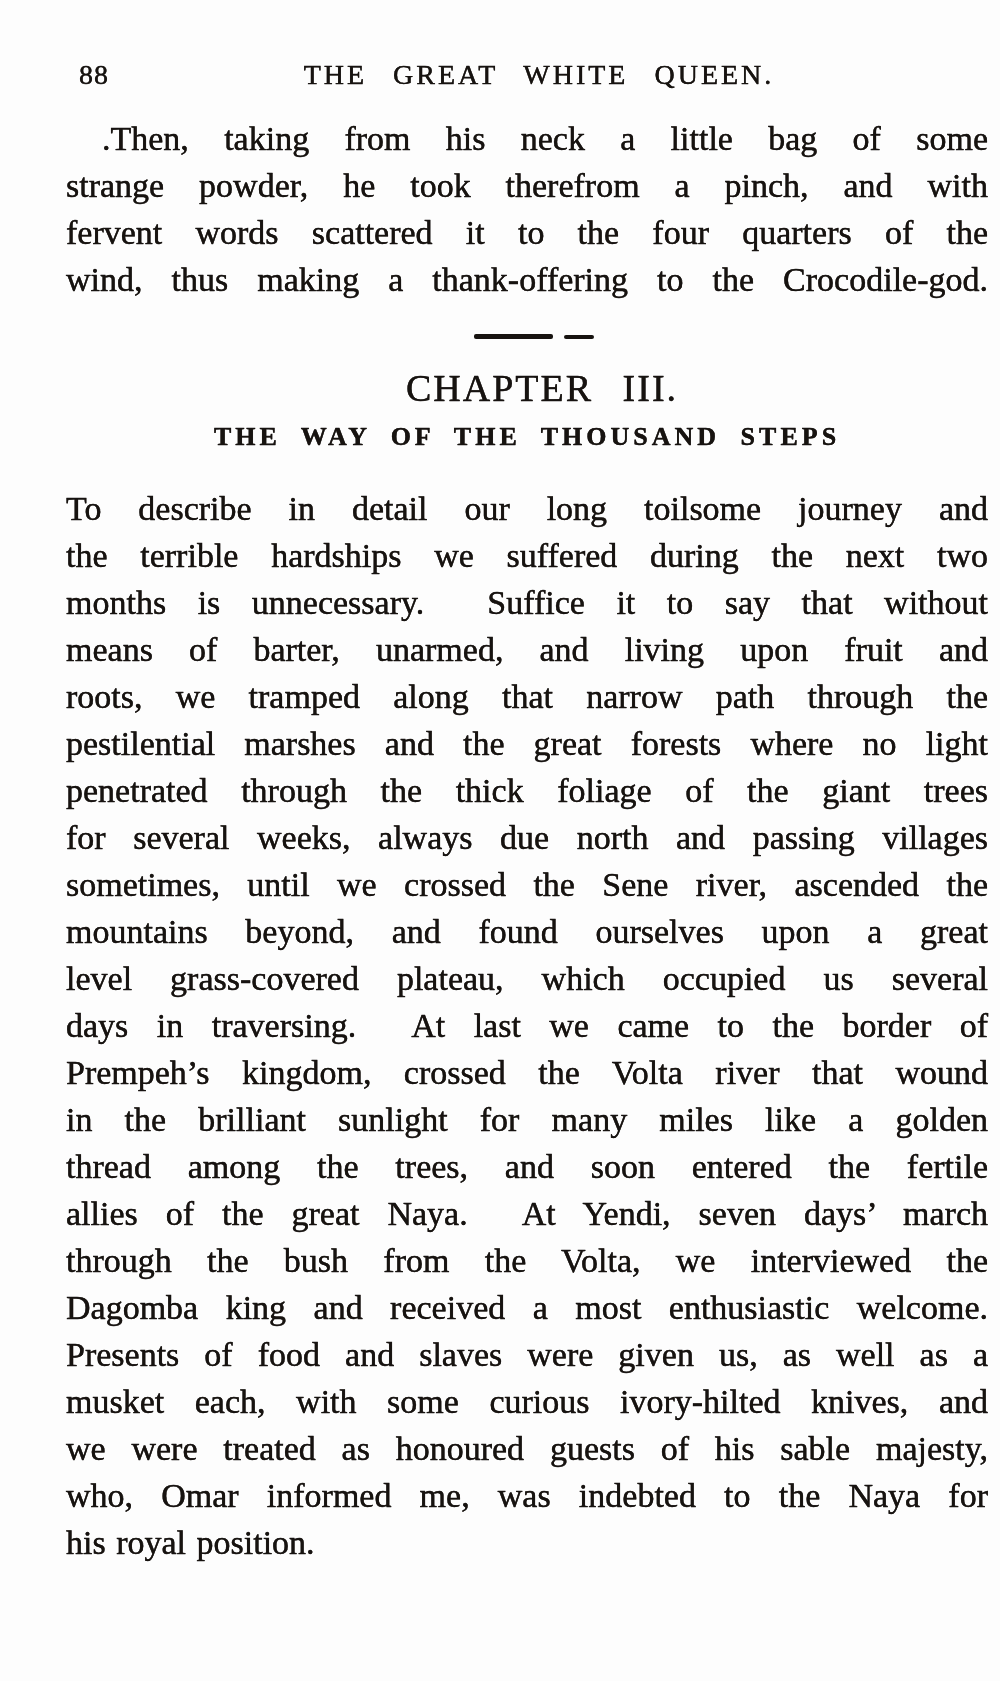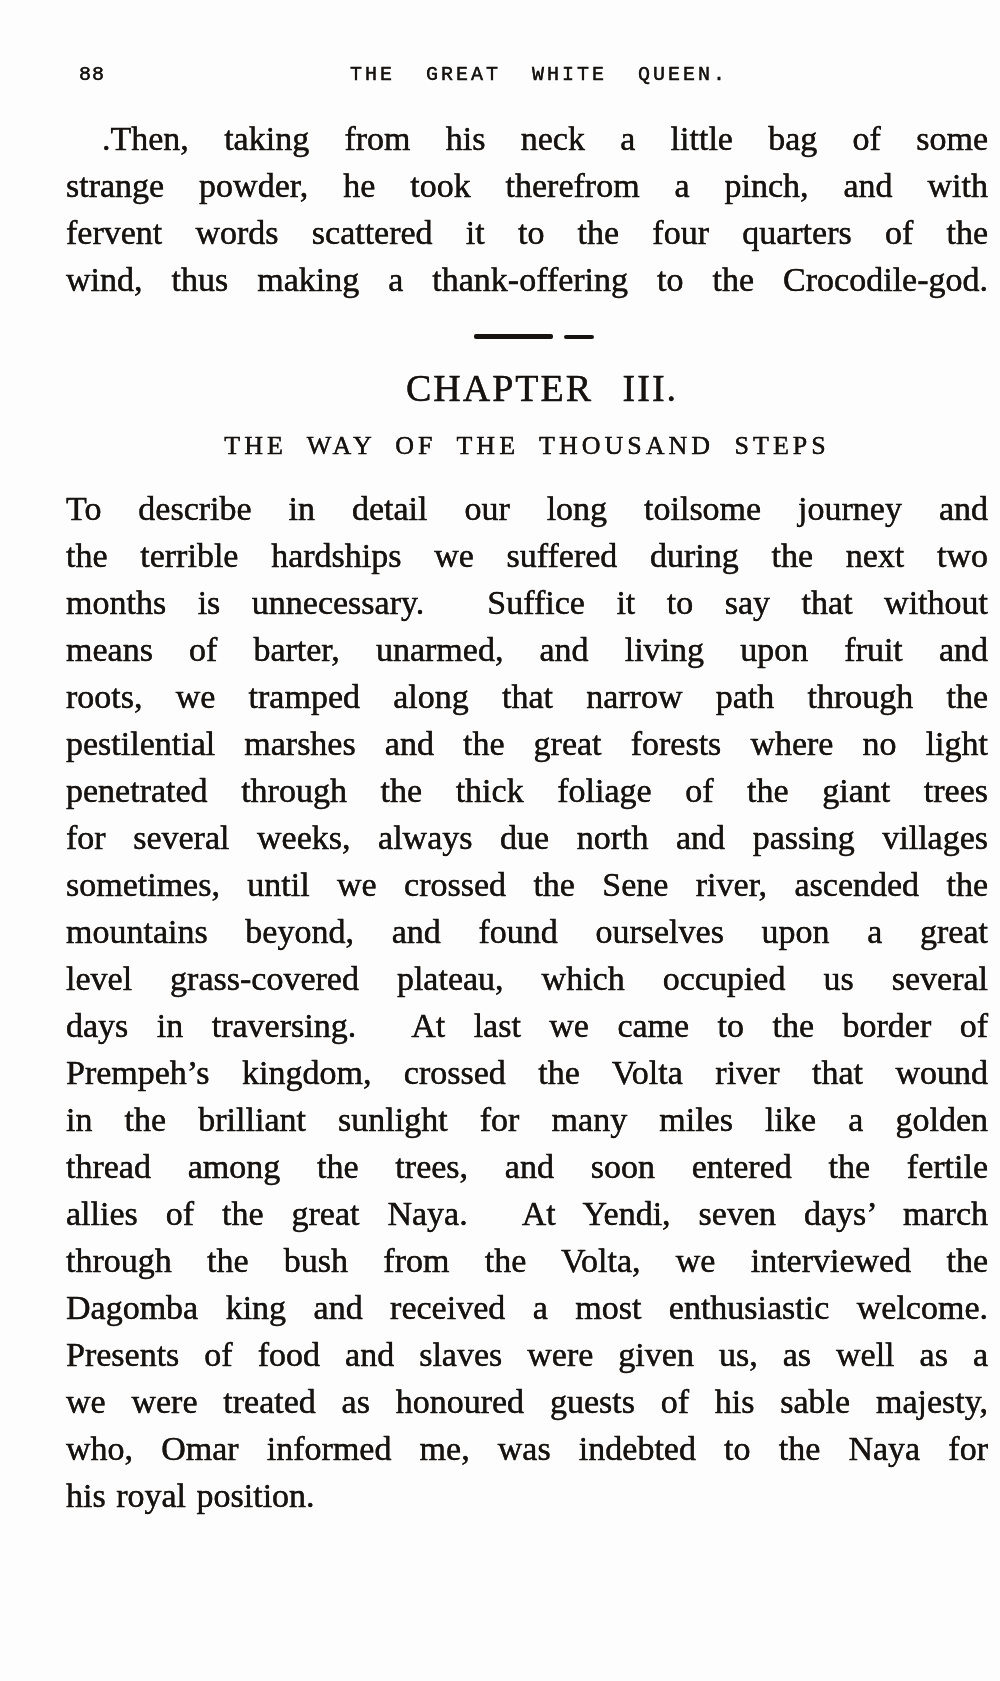--- a/index.html
+++ b/index.html
@@ -19,23 +19,22 @@
     text-shadow: 0 0 0.6px rgba(23, 19, 16, 0.85);
   }
 
   
   .running-head {
     position: absolute;
     top: 55px;
     left: 66px;
     width: 922px;
     height: 42px;
-    font-size: 20px;
+    font-size: 28px;
     line-height: 40px;
-    font-family: Liberation Mono, monospace;
   }
   .folio {
     position: absolute;
     left: 13px;
     top: 0;
     letter-spacing: 1px;
   }
   .running-title {
     text-align: center;
     padding-left: 24px;
@@ -94,27 +93,27 @@
     line-height: 44px;
     font-weight: normal;
     text-align: center;
     letter-spacing: 2px;
     word-spacing: 18px;
     padding-left: 14px;
     box-sizing: border-box;
   }
   .chapter-subtitle {
     position: absolute;
-    top: 431px;
+    top: 422px;
     left: 66px;
     width: 922px;
     margin: 0;
     font-size: 26px;
     line-height: 30px;
-    font-weight: normal;
+    font-weight: bold;
     text-align: center;
     letter-spacing: 4px;
     word-spacing: 10px;
     box-sizing: border-box;
   }
 </style>
 </head>
 <body>
 
 <div class="page">
@@ -152,19 +151,20 @@
       <div class="tline">mountains beyond, and found ourselves upon a great</div>
       <div class="tline">level grass-covered plateau, which occupied us several</div>
       <div class="tline">days in traversing.&nbsp; At last we came to the border of</div>
       <div class="tline">Prempeh’s kingdom, crossed the Volta river that wound</div>
       <div class="tline">in the brilliant sunlight for many miles like a golden</div>
       <div class="tline">thread among the trees, and soon entered the fertile</div>
       <div class="tline">allies of the great Naya.&nbsp; At Yendi, seven days’ march</div>
       <div class="tline">through the bush from the Volta, we interviewed the</div>
       <div class="tline">Dagomba king and received a most enthusiastic welcome.</div>
       <div class="tline">Presents of food and slaves were given us, as well as a</div>
+      <div class="tline">musket each, with some curious ivory-hilted knives, and</div>
       <div class="tline">we were treated as honoured guests of his sable majesty,</div>
       <div class="tline">who, Omar informed me, was indebted to the Naya for</div>
       <div class="tline last">his royal position.</div>
     </section>
 
 
 </div>
 
 </body></html>

